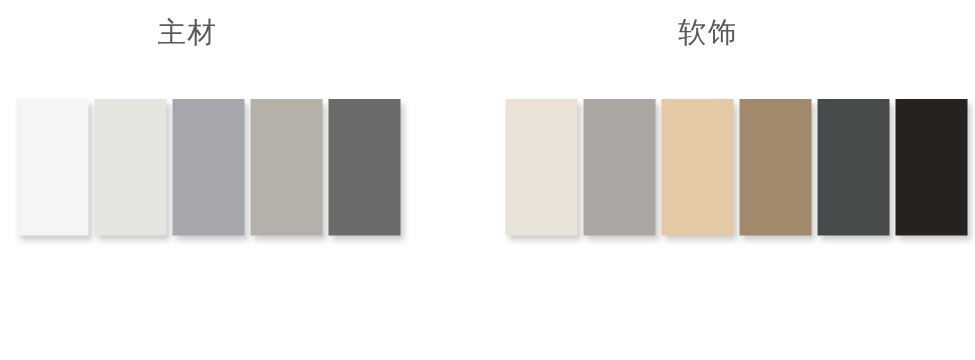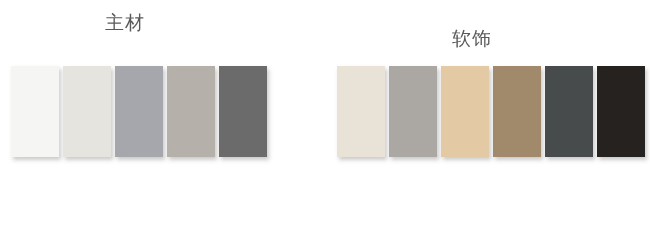--- a/index.html
+++ b/index.html
@@ -101,21 +101,21 @@
     <div class="swatch-row">
       <div class="swatch" style="background: rgb(245, 245, 244);"></div>
       <div class="swatch" style="background: rgb(230, 228, 223);"></div>
       <div class="swatch" style="background: rgb(166, 167, 172);"></div>
       <div class="swatch" style="background: rgb(182, 176, 170);"></div>
       <div class="swatch" style="background: rgb(107, 107, 107);"></div>
     </div>
   </div>
 
   <div class="palette-group" id="group-soft">
-    <div class="group-title" style="color: rgb(90, 90, 90); margin-top: 16px;">软饰</div>
+    <div class="group-title" style="color: rgb(90, 90, 90);">软饰</div>
     <div class="swatch-row">
       <div class="swatch" style="background: rgb(232, 226, 215);"></div>
       <div class="swatch" style="background: rgb(171, 168, 163);"></div>
       <div class="swatch" style="background: rgb(227, 201, 164);"></div>
       <div class="swatch" style="background: rgb(160, 138, 107);"></div>
       <div class="swatch" style="background: rgb(71, 75, 76);"></div>
       <div class="swatch" style="background: rgb(38, 34, 32);"></div>
     </div>
   </div>
 

